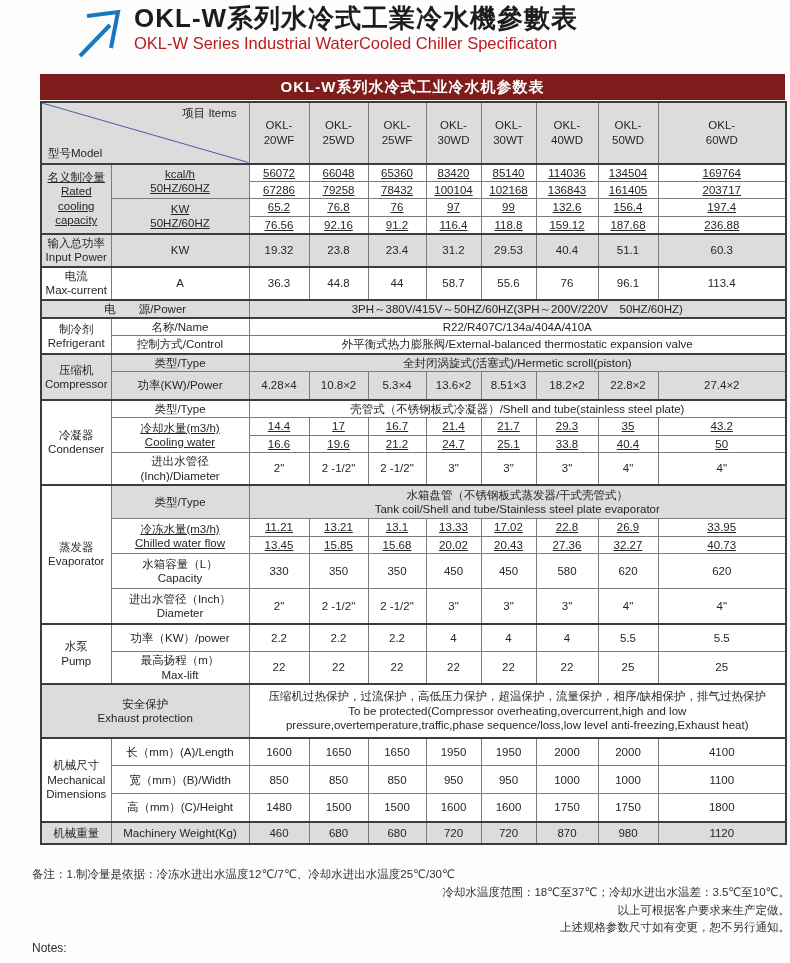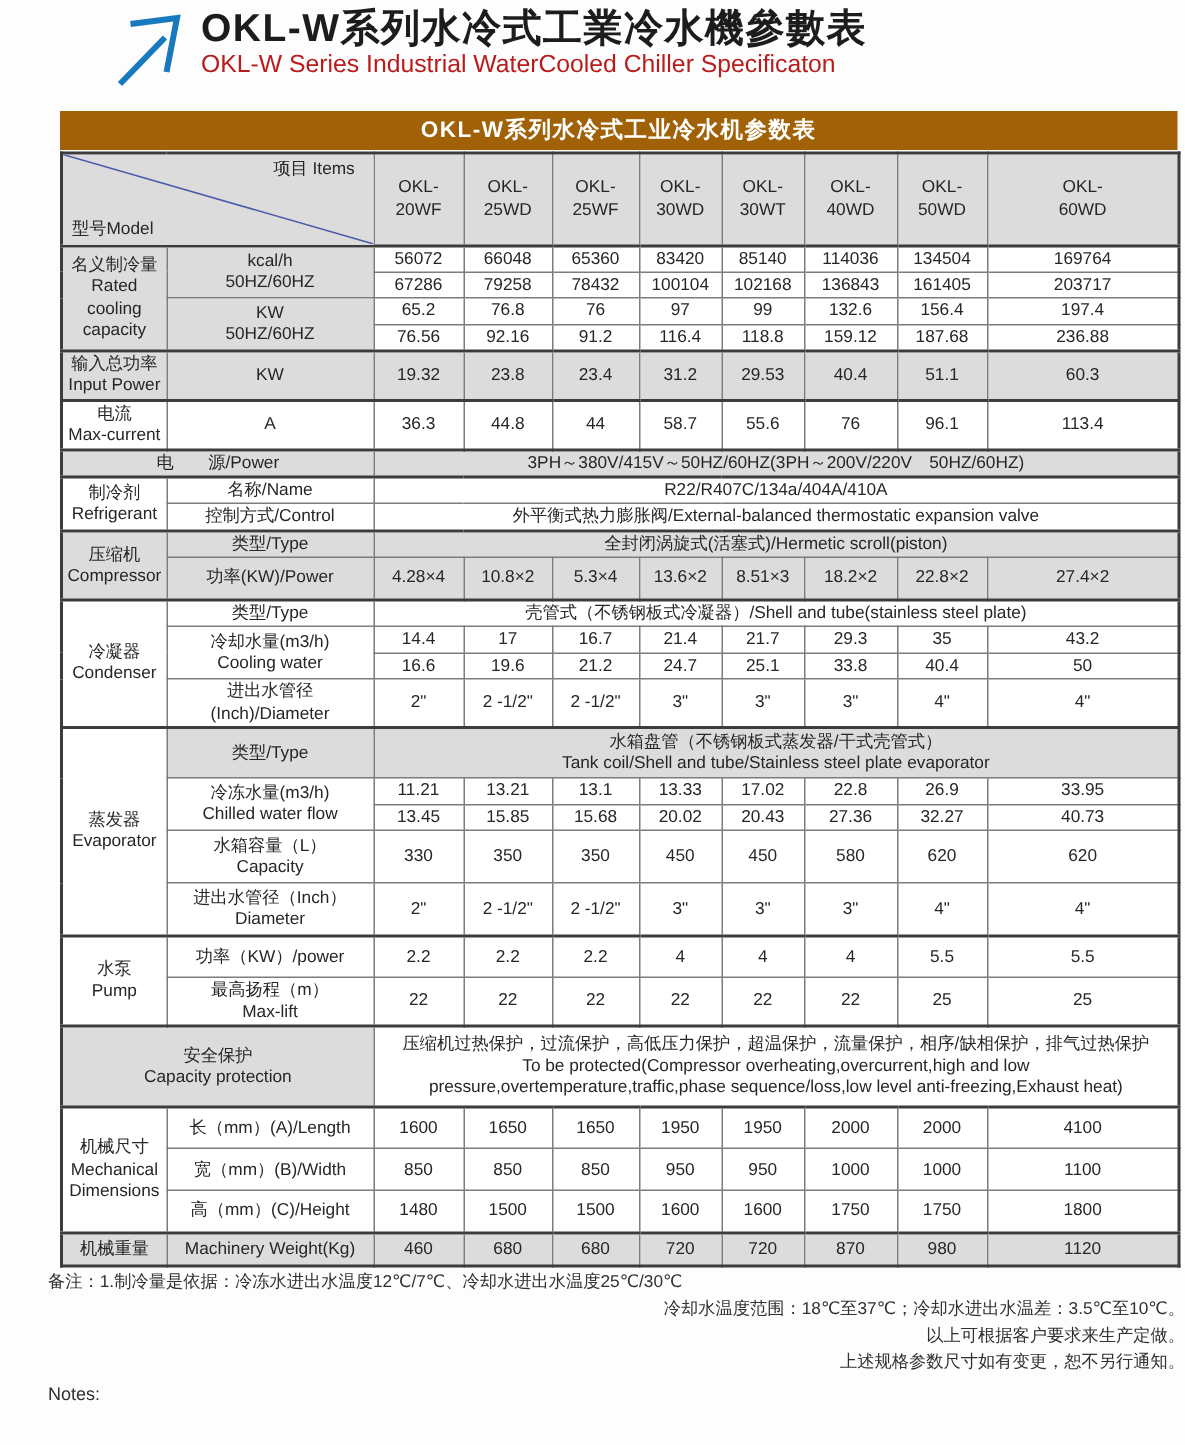--- a/index.html
+++ b/index.html
@@ -26,30 +26,30 @@
     font-size:11.5px;border:2px solid #3c3c3c;
   }
   table.spec td{
     border:1px solid #7c7c7c;text-align:center;vertical-align:middle;
     padding:1px 2px;line-height:1.25;white-space:pre-line;background:#ffffff;
     overflow:hidden;
   }
   td.gray, table.spec td.gray{background:#dcdcdc;}
   tr.band > td{border-top:2px solid #3c3c3c;}
   td.left{text-align:left;padding-left:5px;}
-  tr.r17{height:17px;} tr.r18{height:18px;} tr.r22{height:22px;}
+  tr.r17{height:17px;text-decoration:underline;} tr.r18{height:18px;} tr.r22{height:22px;}
   tr.r26{height:26px;} tr.r28{height:28px;} tr.r34{height:34px;} tr.r35{height:35px;}
   tr.r54{height:54px;}
   
   td.diag{position:relative;padding:0;}
   td.diag svg{position:absolute;left:0;top:0;width:100%;height:100%;}
   .diag-model{position:absolute;left:6px;bottom:2px;font-size:11.5px;}
   .diag-items{position:absolute;right:12px;top:3px;font-size:11.5px;}
   
-  .notes-zh{margin:2px 0 0 32px;font-size:11.5px;line-height:1.55;color:#303030;}
+  .notes-zh{margin:21px 0 0 32px;font-size:11.5px;line-height:1.55;color:#303030;}
   .notes-en{margin:2px 0 0 32px;font-size:12px;line-height:1.5;color:#303030;}
   .i1{margin-left:22px;} .i2{margin-left:30px;text-align:right;}
 </style>
 </head>
 <body>
 
 <div class="titlebar">
   <div class="arrow-wrap">
     <svg viewBox="0 0 52 52" width="52" height="52">
       <g fill="none" stroke="#1779be" stroke-width="4">
@@ -57,21 +57,21 @@
         <path d="M13 10 L44 6 L37 42"></path>
       </g>
     </svg>
   </div>
   <div class="titles">
     <div class="title-zh">OKL-W系列水冷式工業冷水機參數表</div>
     <div class="title-en">OKL-W Series Industrial WaterCooled Chiller Specificaton</div>
   </div>
 </div>
 
-<div class="banner" style="background:#a16207;">OKL-W系列水冷式工业冷水机参数表</div>
+<div class="banner" style="background:#7f1d1d;">OKL-W系列水冷式工业冷水机参数表</div>
 
 <table class="spec">
   <colgroup>
     <col style="width:70px">
       <col style="width:138px">
     <col style="width:60px">
       <col style="width:59px">
       <col style="width:58px">
       <col style="width:55px">
     <col style="width:55px">
@@ -333,21 +333,21 @@
         <td>22</td>
         <td>22</td>
         <td>22</td>
         <td>22</td>
         <td>25</td>
         <td>25</td>
       </tr>
 
   <tr class="band r54">
     <td class="gray" colspan="2">安全保护
-Capacity protection</td>
+Exhaust protection</td>
     <td class="left" colspan="8">压缩机过热保护，过流保护，高低压力保护，超温保护，流量保护，相序/缺相保护，排气过热保护
 To be protected(Compressor overheating,overcurrent,high and low
 pressure,overtemperature,traffic,phase sequence/loss,low level anti-freezing,Exhaust heat)</td>
   </tr>
 
   <tr class="band r28">
     <td rowspan="3">机械尺寸
 Mechanical
 Dimensions</td>
     <td>长（mm）(A)/Length</td>

